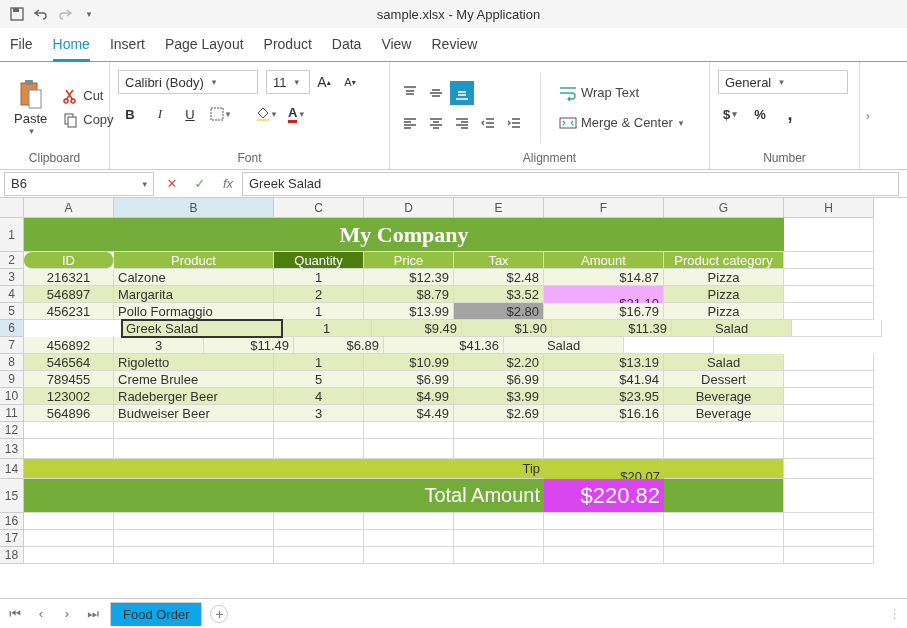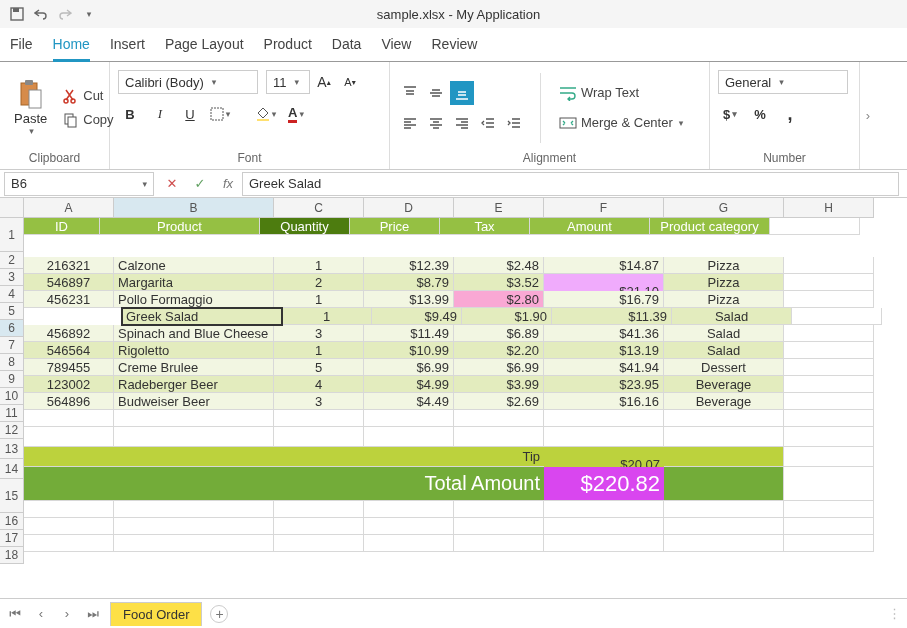--- a/index.html
+++ b/index.html
@@ -49,21 +49,21 @@
   .row-h { width: 24px; min-width: 24px; background: #f4f4f4; border-right: 1px solid #ccc; border-bottom: 1px solid #ccc; display: flex; align-items: center; justify-content: center; font-size: 12px; color: #555; }
   .row-h.active { background: #d8e8f0; }
   .cells { display: flex; flex-direction: column; }
   .row { display: flex; }
   .cell { border-right: 1px solid #d8d8d8; border-bottom: 1px solid #d8d8d8; padding: 0 4px; display: flex; align-items: center; overflow: hidden; white-space: nowrap; font-size: 13px; height: 17px; }
   .cell.sel { outline: 2px solid #333; outline-offset: -1px; background: #fff; z-index: 2; }
 
   
   .sheet-bar { height: 30px; border-top: 1px solid #ccc; display: flex; align-items: center; padding: 0 6px; gap: 8px; background: #fff; }
   .nav-btn { width: 18px; height: 18px; display: flex; align-items: center; justify-content: center; color: #777; cursor: pointer; }
-  .sheet-tab { height: 24px; padding: 0 12px; border: 1px solid #ccc; border-bottom: none; display: flex; align-items: center; font-size: 13px; background: #fde047; }
+  .sheet-tab { height: 24px; padding: 0 12px; border: 1px solid #ccc; border-bottom: none; display: flex; align-items: center; font-size: 13px; background: #0ea5e9; }
 
   svg { display: block; }
 </style>
 </head>
 <body>
 
 <div class="titlebar">
   <span class="qat-btn">
       <svg width="14" height="14" viewBox="0 0 14 14">
         <rect x="1" y="1" width="12" height="12" fill="none" stroke="#666" stroke-width="1.4"></rect>
@@ -299,31 +299,35 @@
         <div class="row-h" style="height: 17px;">11</div>
         <div class="row-h" style="height: 17px;">12</div>
         <div class="row-h" style="height: 20px;">13</div>
         <div class="row-h" style="height: 20px;">14</div>
         <div class="row-h" style="height: 34px;">15</div>
         <div class="row-h" style="height: 17px;">16</div>
         <div class="row-h" style="height: 17px;">17</div>
         <div class="row-h" style="height: 17px;">18</div>
       </div>
     <div class="cells" id="cells">
-        <div class="row" style="height: 17px;">
-          <div class="cell" style="width: 76px; height: 17px; background: rgb(149, 192, 67); color: rgb(255, 255, 255); font-size: 13px; justify-content: center;">ID</div>
+        <div class="row" style="height: 34px;">
+          <div class="cell" style="width: 760px; height: 34px; background: rgb(115, 172, 57); color: rgb(255, 255, 255); font-size: 22px; font-family: Georgia, serif; font-weight: bold; border-right: none; justify-content: center;">My Company</div>
+          <div class="cell" style="width: 90px; height: 34px;"></div>
+        </div>
+        <div class="row" style="height: 17px;">
+          <div class="cell" style="width: 90px; height: 17px; background: rgb(149, 192, 67); color: rgb(255, 255, 255); font-size: 13px; justify-content: center; border-radius: 8px;">ID</div>
           <div class="cell" style="width: 160px; height: 17px; background: rgb(149, 192, 67); color: rgb(255, 255, 255); font-size: 13px; justify-content: center;">Product</div>
           <div class="cell" style="width: 90px; height: 17px; background: #4d7c0f; color: rgb(255, 255, 255); font-size: 13px; justify-content: center;">Quantity</div>
           <div class="cell" style="width: 90px; height: 17px; background: rgb(149, 192, 67); color: rgb(255, 255, 255); font-size: 13px; justify-content: center;">Price</div>
           <div class="cell" style="width: 90px; height: 17px; background: rgb(149, 192, 67); color: rgb(255, 255, 255); font-size: 13px; justify-content: center;">Tax</div>
           <div class="cell" style="width: 120px; height: 17px; background: rgb(149, 192, 67); color: rgb(255, 255, 255); font-size: 13px; justify-content: center;">Amount</div>
           <div class="cell" style="width: 120px; height: 17px; background: rgb(149, 192, 67); color: rgb(255, 255, 255); font-size: 13px; justify-content: center;">Product category</div>
           <div class="cell" style="width: 90px; height: 17px;"></div>
         </div>
-        <div class="row" style="height: 17px; margin-top: 22px;">
+        <div class="row" style="height: 17px;">
           <div class="cell" style="width: 90px; height: 17px; background: rgb(242, 246, 226); justify-content: center;">216321</div>
           <div class="cell" style="width: 160px; height: 17px; background: rgb(242, 246, 226); justify-content: flex-start;">Calzone</div>
           <div class="cell" style="width: 90px; height: 17px; background: rgb(242, 246, 226); justify-content: center;">1</div>
           <div class="cell" style="width: 90px; height: 17px; background: rgb(242, 246, 226); justify-content: flex-end;">$12.39</div>
           <div class="cell" style="width: 90px; height: 17px; background: rgb(242, 246, 226); justify-content: flex-end;">$2.48</div>
           <div class="cell" style="width: 120px; height: 17px; background: rgb(242, 246, 226); justify-content: flex-end;">$14.87</div>
           <div class="cell" style="width: 120px; height: 17px; background: rgb(242, 246, 226); justify-content: center;">Pizza</div>
           <div class="cell" style="width: 90px; height: 17px;"></div>
         </div>
         <div class="row" style="height: 17px;">
@@ -334,38 +338,37 @@
           <div class="cell" style="width: 90px; height: 17px; background: rgb(227, 236, 190); justify-content: flex-end;">$3.52</div>
           <div class="cell" style="width: 120px; height: 35px; background: #f0abfc; justify-content: flex-end;">$21.10</div>
           <div class="cell" style="width: 120px; height: 17px; background: rgb(227, 236, 190); justify-content: center;">Pizza</div>
           <div class="cell" style="width: 90px; height: 17px;"></div>
         </div>
         <div class="row" style="height: 17px;">
           <div class="cell" style="width: 90px; height: 17px; background: rgb(242, 246, 226); justify-content: center;">456231</div>
           <div class="cell" style="width: 160px; height: 17px; background: rgb(242, 246, 226); justify-content: flex-start;">Pollo Formaggio</div>
           <div class="cell" style="width: 90px; height: 17px; background: rgb(242, 246, 226); justify-content: center;">1</div>
           <div class="cell" style="width: 90px; height: 17px; background: rgb(242, 246, 226); justify-content: flex-end;">$13.99</div>
-          <div class="cell" style="width: 90px; height: 17px; background: #f9a8d4; justify-content: flex-end;">$2.80</div>
+          <div class="cell" style="width: 90px; height: 17px; background: #a3a3a3; justify-content: flex-end;">$2.80</div>
           <div class="cell" style="width: 120px; height: 17px; background: rgb(242, 246, 226); justify-content: flex-end;">$16.79</div>
           <div class="cell" style="width: 120px; height: 17px; background: rgb(242, 246, 226); justify-content: center;">Pizza</div>
           <div class="cell" style="width: 90px; height: 17px;"></div>
         </div>
         <div class="row" style="height: 17px;">
           <div class="cell" style="width: 98px; height: 17px; background: rgb(227, 236, 190); justify-content: center; margin-top: 28px;">455873</div>
           <div class="cell sel" style="width: 160px; height: 17px; background: rgb(227, 236, 190); justify-content: flex-start;">Greek Salad</div>
           <div class="cell" style="width: 90px; height: 17px; background: rgb(227, 236, 190); justify-content: center;">1</div>
           <div class="cell" style="width: 90px; height: 17px; background: rgb(227, 236, 190); justify-content: flex-end;">$9.49</div>
           <div class="cell" style="width: 90px; height: 17px; background: rgb(227, 236, 190); justify-content: flex-end;">$1.90</div>
           <div class="cell" style="width: 120px; height: 17px; background: rgb(227, 236, 190); justify-content: flex-end;">$11.39</div>
           <div class="cell" style="width: 120px; height: 17px; background: rgb(227, 236, 190); justify-content: center;">Salad</div>
           <div class="cell" style="width: 90px; height: 17px;"></div>
         </div>
         <div class="row" style="height: 17px;">
           <div class="cell" style="width: 90px; height: 17px; background: rgb(242, 246, 226); justify-content: center;">456892</div>
-          <div class="cell" style="width: 160px; height: 17px; background: rgb(242, 246, 226); justify-content: flex-start;">Spinach and Blue Cheese</div>
           <div class="cell" style="width: 90px; height: 17px; background: rgb(242, 246, 226); justify-content: center;">3</div>
           <div class="cell" style="width: 90px; height: 17px; background: rgb(242, 246, 226); justify-content: flex-end;">$11.49</div>
           <div class="cell" style="width: 90px; height: 17px; background: rgb(242, 246, 226); justify-content: flex-end;">$6.89</div>
           <div class="cell" style="width: 120px; height: 17px; background: rgb(242, 246, 226); justify-content: flex-end;">$41.36</div>
           <div class="cell" style="width: 120px; height: 17px; background: rgb(242, 246, 226); justify-content: center;">Salad</div>
           <div class="cell" style="width: 90px; height: 17px;"></div>
         </div>
         <div class="row" style="height: 17px;">
           <div class="cell" style="width: 90px; height: 17px; background: rgb(227, 236, 190); justify-content: center;">546564</div>
           <div class="cell" style="width: 160px; height: 17px; background: rgb(227, 236, 190); justify-content: flex-start;">Rigoletto</div>

